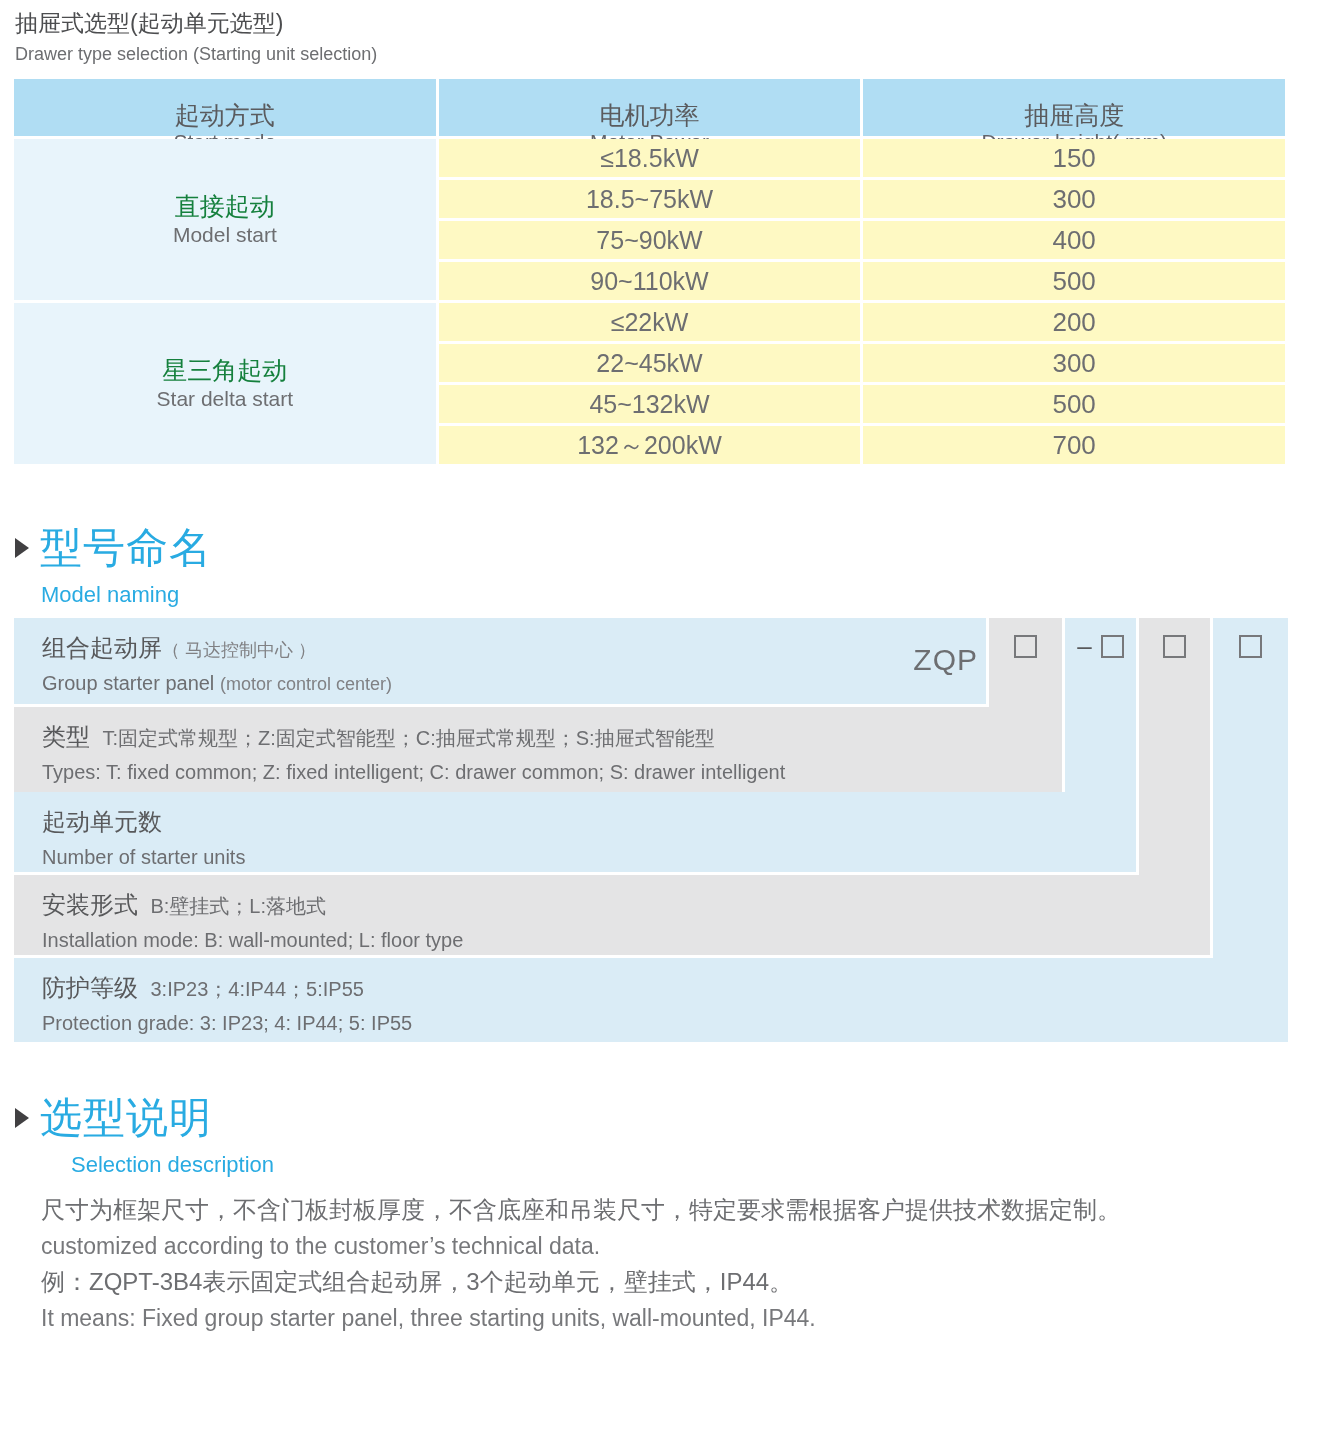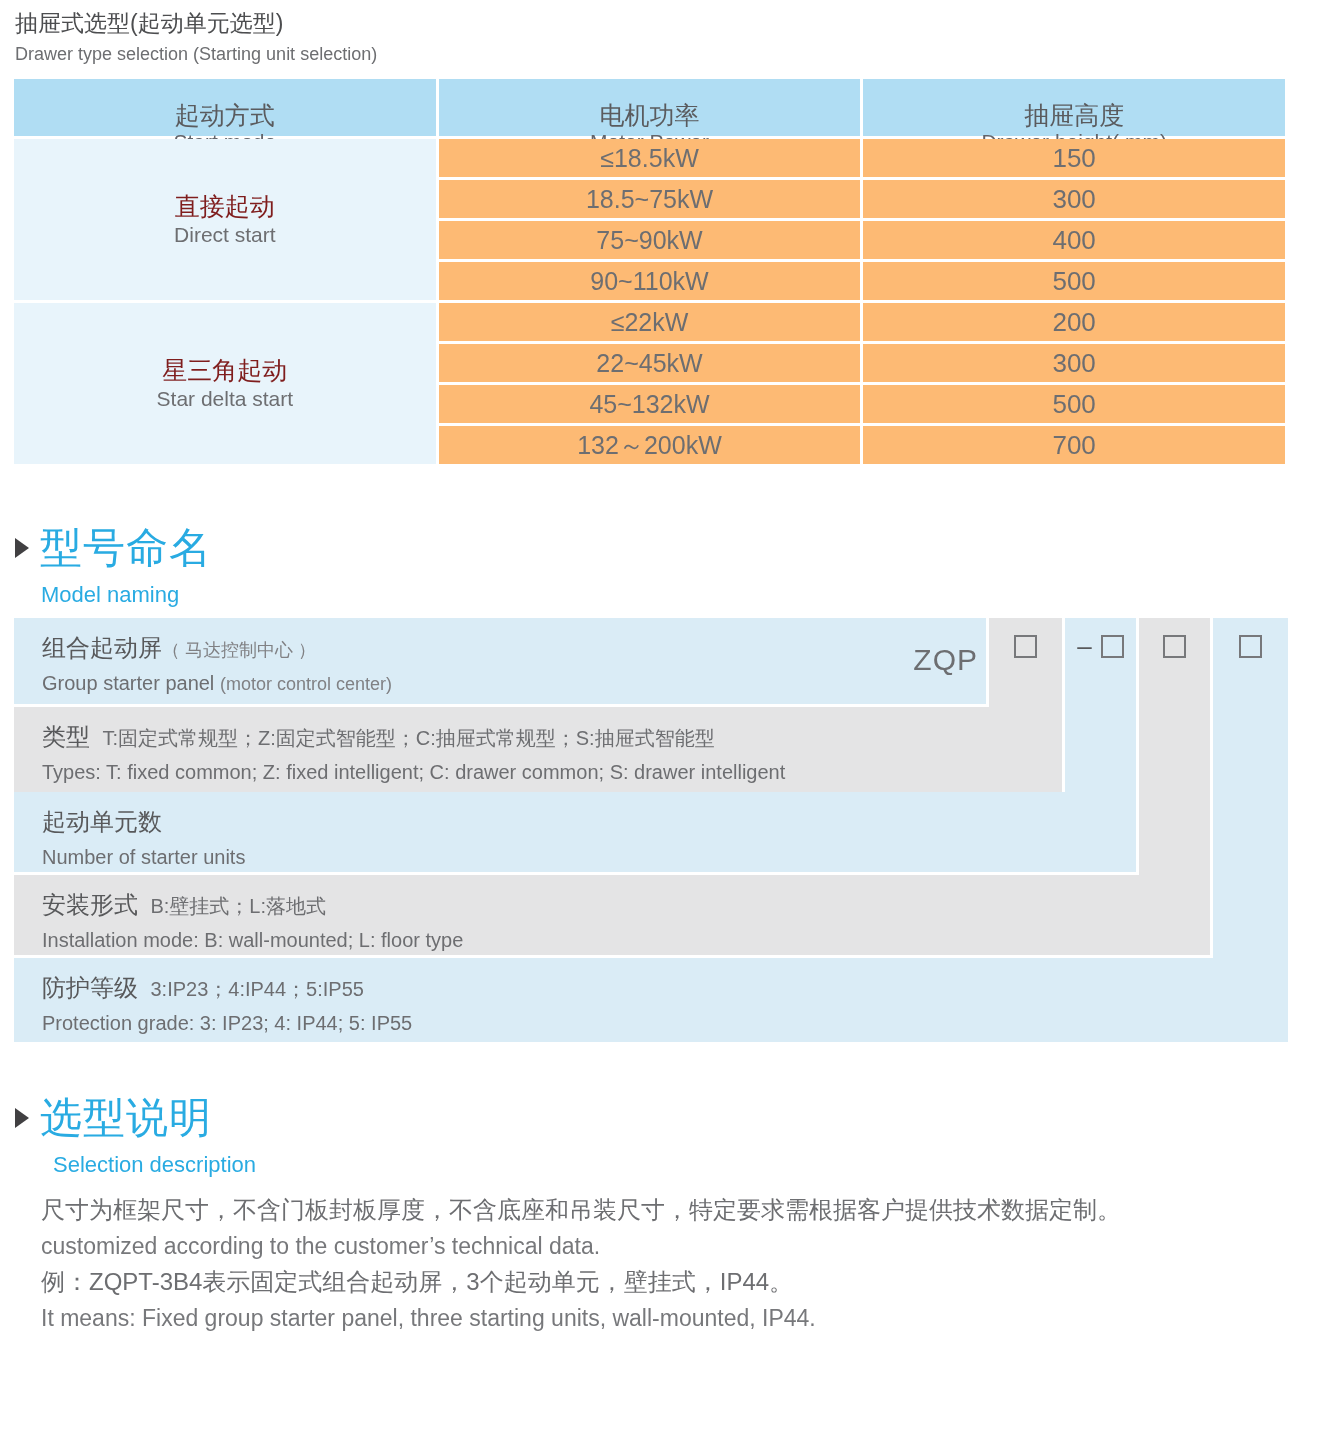--- a/index.html
+++ b/index.html
@@ -27,46 +27,46 @@
     gap:3px;
   }
   .sel-table .th {
     background:#b0ddf3; color:#5a5b5e;
     display:flex; flex-direction:column; align-items:center; justify-content:center;
     line-height:1.1;
   }
   .sel-table .th .cn { font-size:25px;margin-top:40px; }
   .sel-table .th .en { font-size:21px; color:#63646a; }
   .sel-table .cell {
-    background:#fdba74;
+    background:#fef9c3;
     display:flex; align-items:center; justify-content:center;
     font-size:25px; color:#6d6e71;
   }
   .sel-table .height-cell { font-size:26px; }
   .sel-table .group-cell {
     background:#e8f4fb;
     display:flex; flex-direction:column; align-items:center; justify-content:center;
     line-height:1.25;
   }
-  .sel-table .group-cell .cn { font-size:25px; color:#7f1d1d; }
+  .sel-table .group-cell .cn { font-size:25px; color:#15803d; }
   .sel-table .group-cell .en { font-size:21px; color:#6d6e71; }
 
   
   .section-head { position:absolute; left:15px; }
   .section-head .row1 { display:flex; align-items:center; }
   .tri {
     width:0; height:0;
     border-left:14px solid #414042;
     border-top:10px solid transparent;
     border-bottom:10px solid transparent;
     margin-right:11px;
   }
   .section-head .cn { font-size:42px; color:#29abe2; letter-spacing:1px; }
   .section-head .en { font-size:22px; color:#29abe2; margin-left:26px; margin-top:6px; }
-  .section-head.second .en { margin-left:38px;text-align:right; }
+  .section-head.second .en { margin-left:56px;text-align:right; }
 
   
   .ladder { position:absolute; left:14px; top:618px; width:1274px; height:424px; }
   .ladder .blk { position:absolute; }
   .bg-blue { background:#daecf6; }
   .bg-gray { background:#e4e4e5; }
 
   .lrow { padding-left:28px; padding-top:13px; line-height:1.4; }
   .lrow .line1 { white-space:nowrap; }
   .lab-cn { font-size:24px; color:#58595b; }
@@ -111,21 +111,21 @@
       <div class="cn">电机功率</div>
       <div class="en">Motor Power</div>
     </div>
     <div class="th" style="grid-column:3;grid-row:1">
       <div class="cn">抽屉高度</div>
       <div class="en">Drawer height( mm)</div>
     </div>
 
     <div class="group-cell" style="grid-column:1;grid-row:2 / span 4">
       <div class="cn">直接起动</div>
-      <div class="en">Direct start</div>
+      <div class="en">Model start</div>
     </div>
     <div class="cell" style="grid-column:2;grid-row:2">≤18.5kW</div>
     <div class="cell height-cell" style="grid-column:3;grid-row:2">150</div>
     <div class="cell" style="grid-column:2;grid-row:3">18.5~75kW</div>
     <div class="cell height-cell" style="grid-column:3;grid-row:3">300</div>
     <div class="cell" style="grid-column:2;grid-row:4">75~90kW</div>
     <div class="cell height-cell" style="grid-column:3;grid-row:4">400</div>
     <div class="cell" style="grid-column:2;grid-row:5">90~110kW</div>
     <div class="cell height-cell" style="grid-column:3;grid-row:5">500</div>
 

